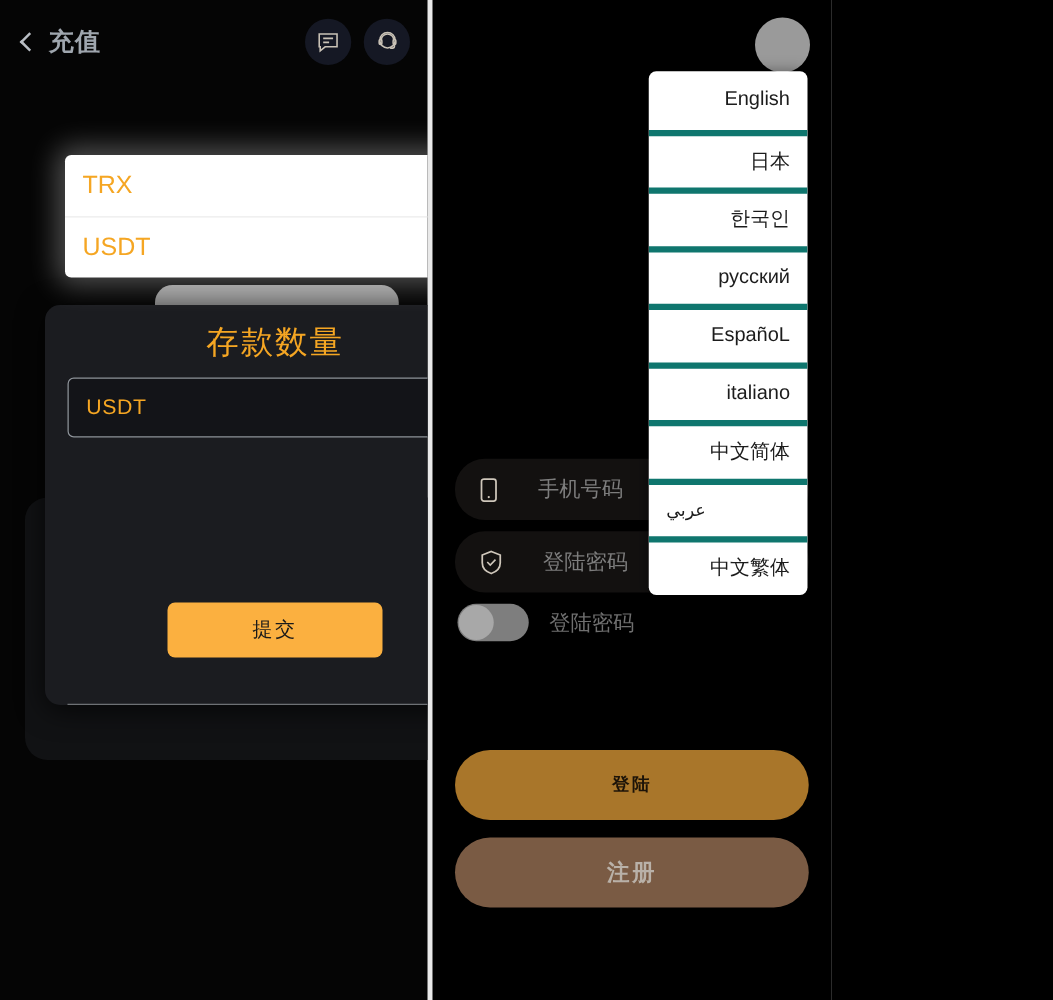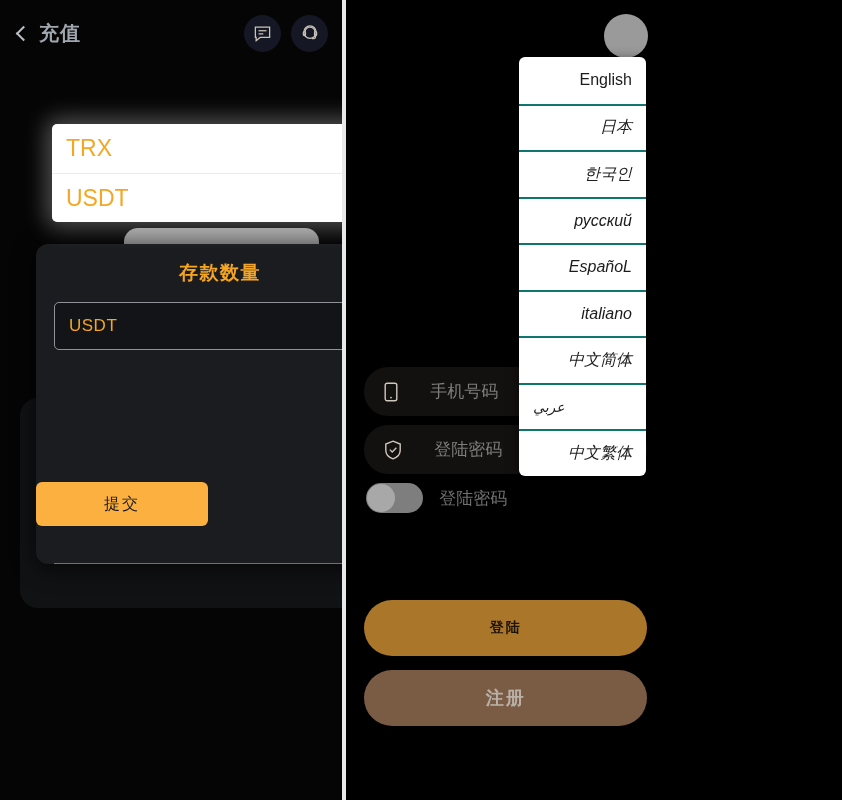--- a/index.html
+++ b/index.html
@@ -81,21 +81,21 @@
     width: 368px; height: 320px;
     background: #1b1c20;
     border-radius: 12px;
     box-shadow: 0 4px 22px rgba(0,0,0,.7);
   }
   .modal-header {
     position: relative; height: 58px;
     display: flex; align-items: center; justify-content: center;
   }
   .modal-title {
-    font-size: 19px; font-weight: 700; color: #f5a623;
+    font-size: 26px; font-weight: 400; color: #f5a623;
     letter-spacing: 1.5px;
   }
   .modal-close {
     position: absolute; right: 16px; top: 14px;
     width: 26px; height: 26px; cursor: pointer;
     display: flex; align-items: center; justify-content: center;
   }
   .modal-body { padding: 0 18px; position: relative; }
 
   .select-box {
@@ -123,28 +123,28 @@
     width: 336px;
     background: #fff;
     border-radius: 5px;
     box-shadow: 0 0 22px 6px rgba(255,255,255,.30);
     overflow: hidden;
     z-index: 30;
   }
   .dropdown-item {
     height: 49px; display: flex; align-items: center;
     padding: 0 14px;
-    font-size: 23px; color: #f5a623;
+    font-size: 20px; color: #f5a623;
     cursor: pointer;
   }
   .dropdown-item + .dropdown-item { border-top: 1px solid #ececec; }
 
   .submit-wrap {
     position: absolute; top: 238px; left: 0; right: 0;
-    display: flex; 
+    display: flex; justify-content: center;
   }
   .submit-btn {
     width: 172px; height: 44px;
     background: #fbb040;
     border: none; border-radius: 6px;
     color: #1a1a1a; font-size: 16px; letter-spacing: 2px;
     font-family: inherit; cursor: pointer;
   }
   .modal-footline {
     position: absolute; bottom: 0; left: 18px; right: 18px;
@@ -167,21 +167,21 @@
     overflow: hidden;
     z-index: 40;
   }
   .lang-item {
     height: 46.5px;
     display: flex; align-items: center; justify-content: flex-end;
     padding: 0 14px;
     font-size: 16px; color: #1c1c1c;
     cursor: pointer;
   }
-  .lang-item + .lang-item { border-top: 2px solid #0f766e; font-style: italic; }
+  .lang-item + .lang-item { border-top: 5px solid #0f766e; }
   .lang-item.rtl { direction: rtl; font-size: 14px; }
 
   
   .form-area { position: absolute; top: 367px; left: 18px; right: 18px; }
   .field {
     height: 49px;
     background: #131110;
     border-radius: 24px;
     display: flex; align-items: center;
     padding: 0 20px;

